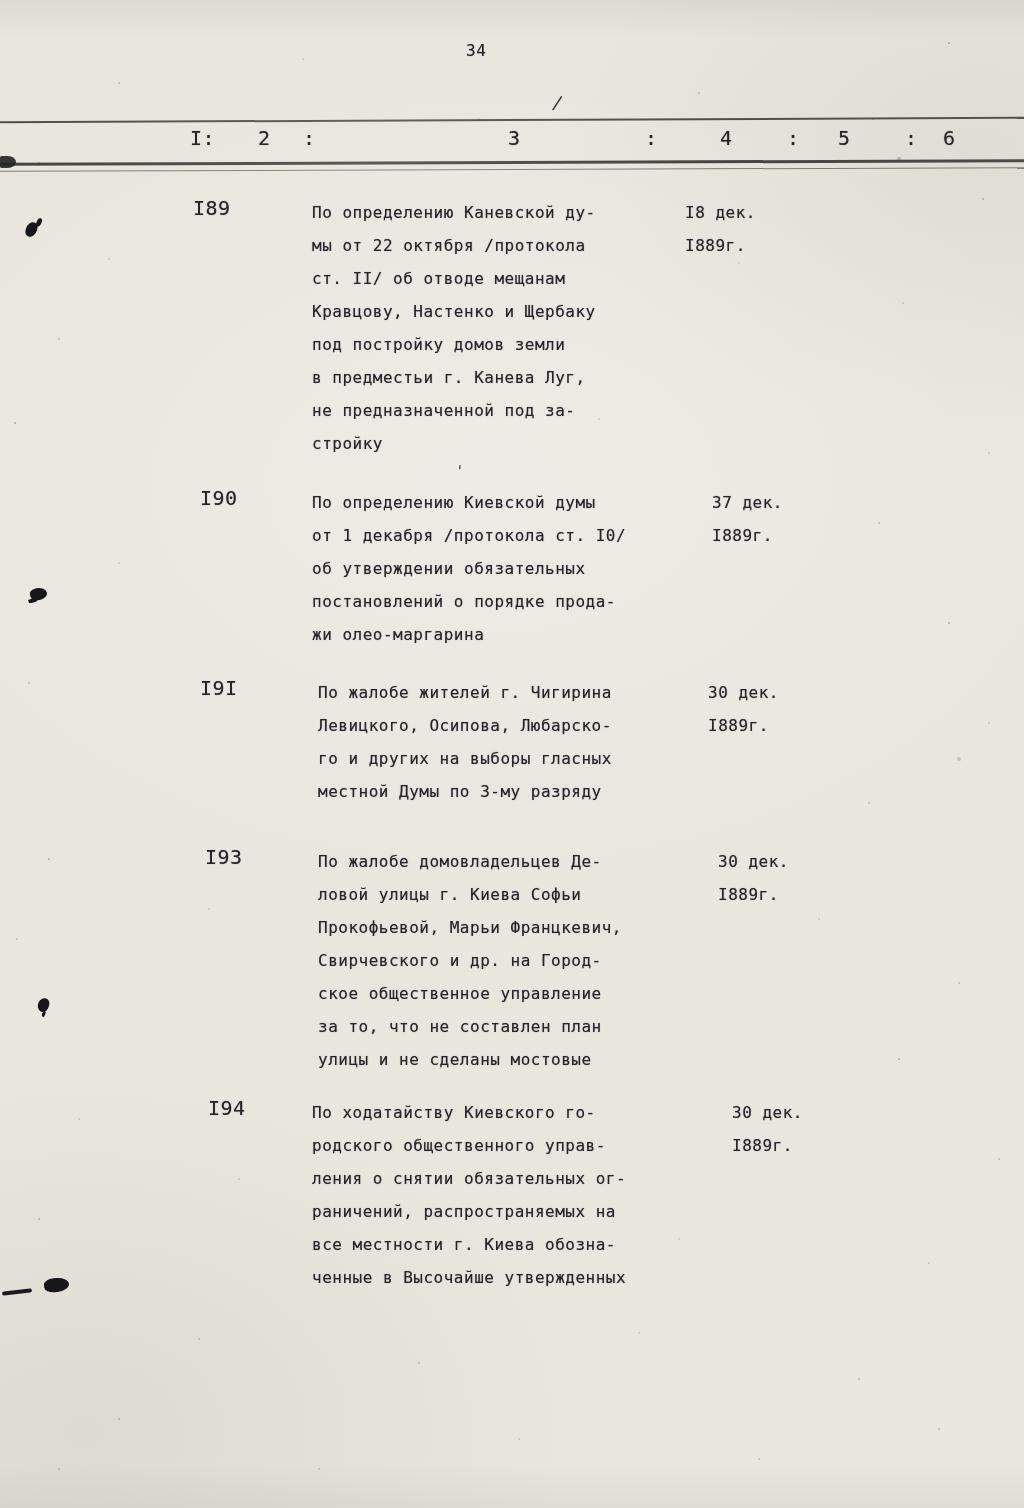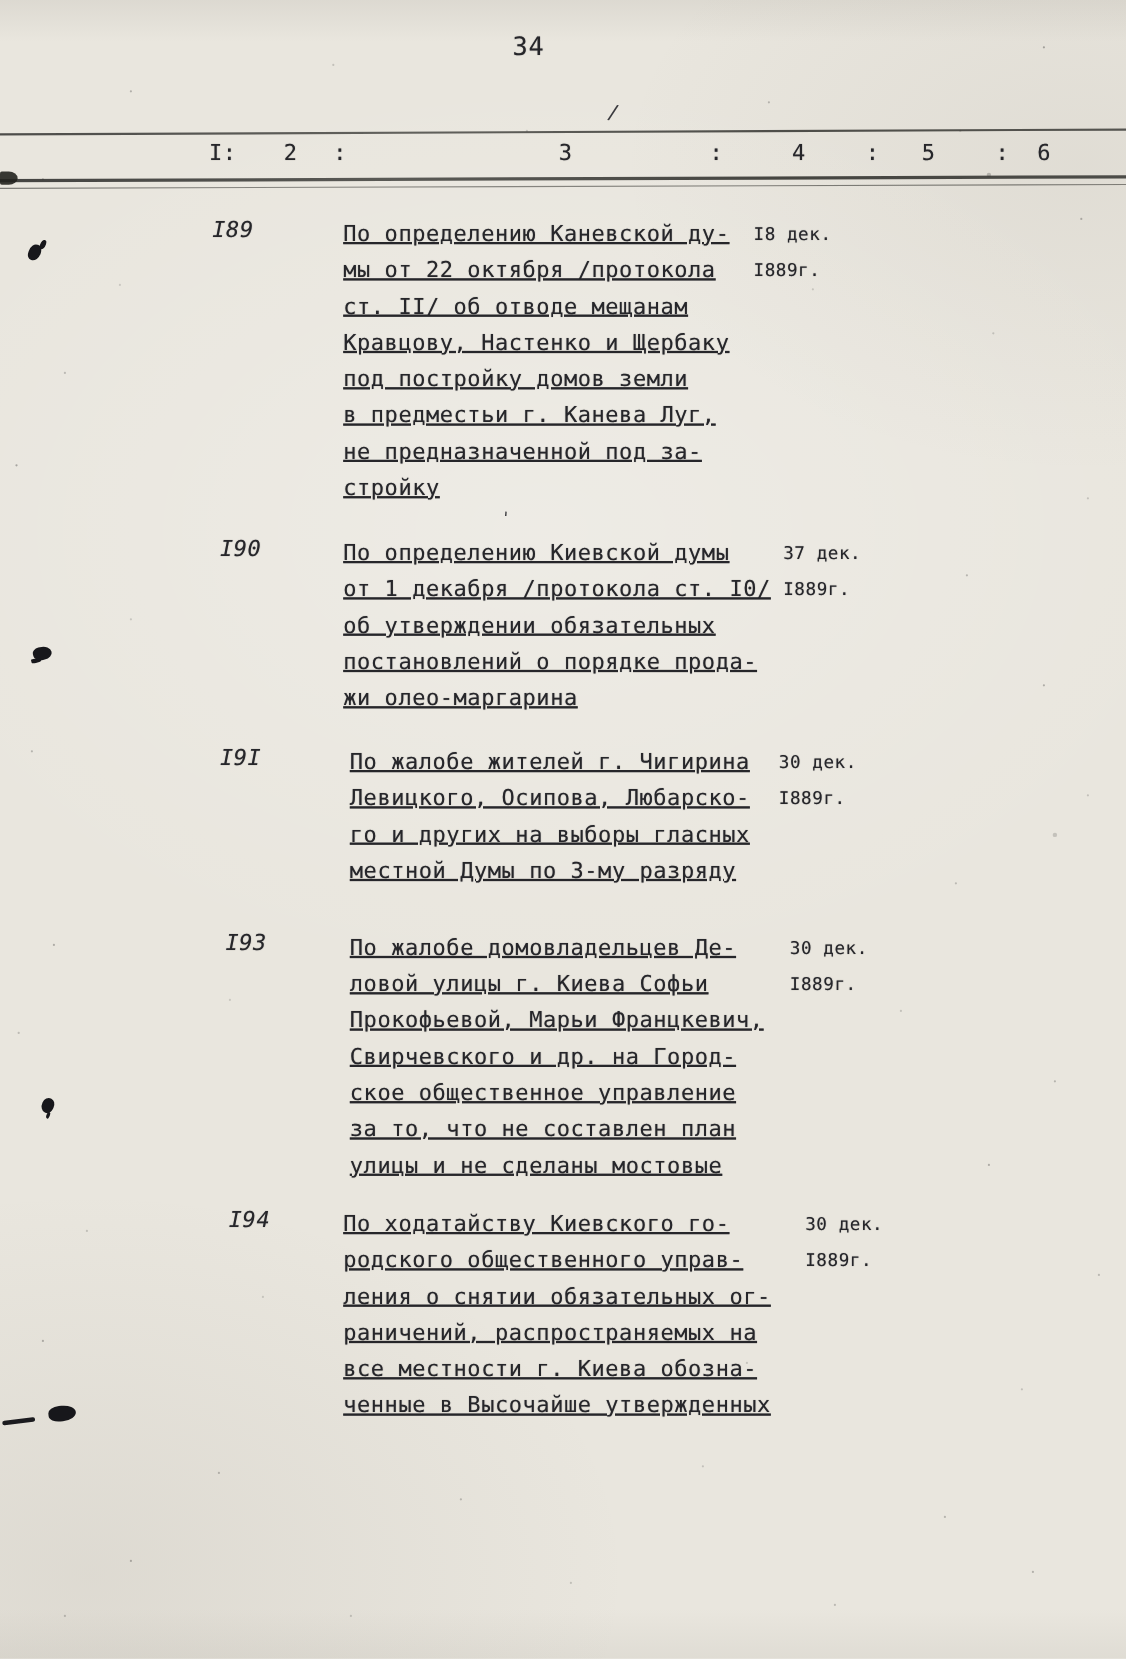--- a/index.html
+++ b/index.html
@@ -21,22 +21,22 @@
     font-family: "DejaVu Sans Mono", "Liberation Mono", monospace;
     color: #26262a;
   }
   .typed {
     text-shadow: 0 0 1px rgba(25,25,30,0.45);
     letter-spacing: 0.5px;
   }
   .page-number {
     position: absolute;
     left: 466px;
-    top: 30px;
-    font-size: 23px;
+    top: 41px;
+    font-size: 16px;
   }
   .rule {
     position: absolute;
     left: 0;
     width: 1024px;
     background: linear-gradient(90deg, #31312f 0%, #4a4a46 35%, #33332f 70%, #3c3c38 100%);
   }
   .rule-top    { top: 119px; height: 2px; transform: rotate(-0.25deg); opacity: 0.85; }
   .rule-mid1   { top: 161px; height: 3px; transform: rotate(-0.2deg);  opacity: 0.9;  }
   .rule-mid2   { top: 169px; height: 1px; transform: rotate(-0.2deg);  opacity: 0.6;  }
@@ -49,29 +49,27 @@
     opacity: 0.9;
   }
   .colhead span {
     position: absolute;
     top: 126px;
     font-size: 20px;
   }
   .entry .num {
     position: absolute;
     font-size: 20px;
-    font-style: italic;
   }
   .entry .text {
     position: absolute;
     width: 410px;
-    font-size: 20px;
+    font-size: 16px;
     line-height: 33px;
     white-space: pre-line;
-    text-decoration: underline;
   }
   .entry .date {
     position: absolute;
     font-size: 16px;
     line-height: 33px;
     white-space: pre-line;
   }
   .blot {
     position: absolute;
     background: #17171b;

